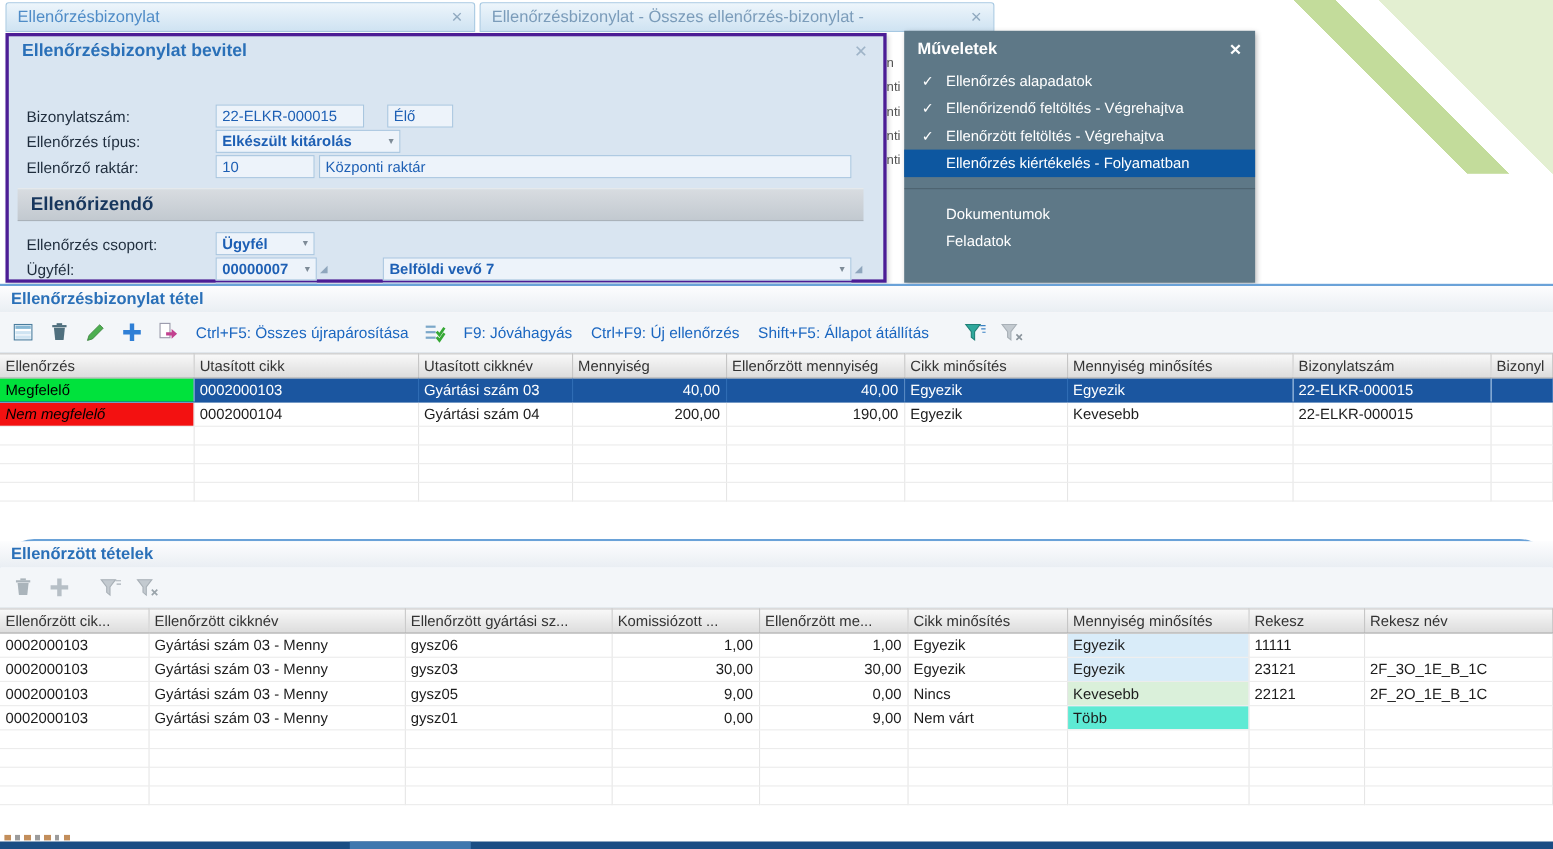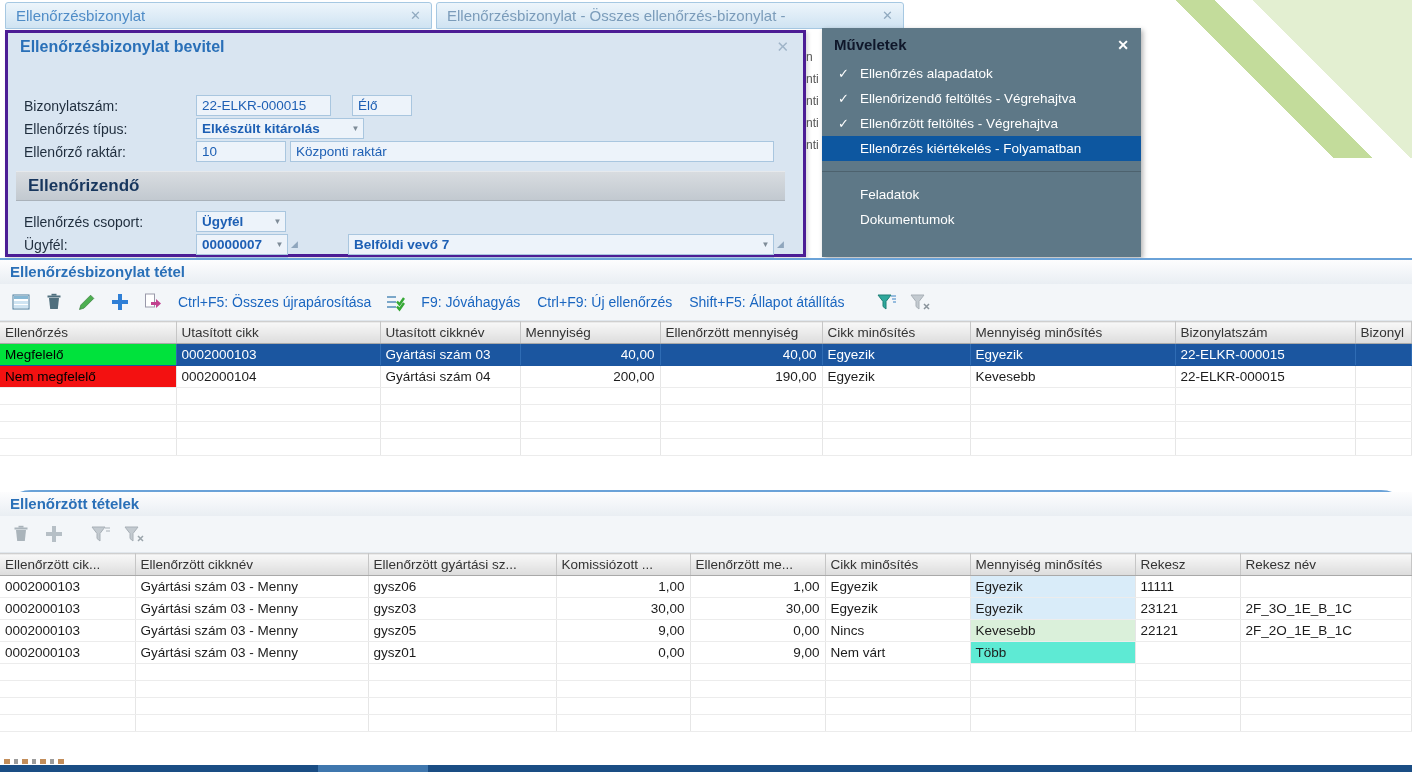--- a/index.html
+++ b/index.html
@@ -37,21 +37,21 @@
   .grip { position:absolute; font-size:9px; color:#8fa6bd; }
   .section-band { position:absolute; left:8px; top:138px; width:769px; height:30px;
     background:linear-gradient(#d8dce0,#c2c9d0); border-top:1px solid #e6e9ec; border-bottom:1px solid #aab2ba;
     display:flex; align-items:center; padding-left:12px; }
   .section-band span { font-size:17px; font-weight:bold; color:#17365d; }
 
   
   .ops { position:absolute; left:822px; top:28px; width:319px; height:229px; background:#5e7887;
     box-shadow:2px 2px 5px rgba(0,0,0,0.3); }
   .ops-head { display:flex; align-items:center; padding:8px 12px 8px; }
-  .ops-title { color:#0f172a; font-weight:bold; font-size:15px; }
+  .ops-title { color:#ffffff; font-weight:bold; font-size:15px; }
   .ops-close { margin-left:auto; color:#fff; font-size:14px; font-weight:bold; cursor:default; }
   .ops-item { position:relative; height:25px; line-height:25px; padding-left:38px; color:#fff; font-size:13.5px; white-space:nowrap; overflow:hidden; }
   .ops-item .check { position:absolute; left:16px; font-size:13px; }
   .ops-item.active { background:#0d57a0; }
   .ops-divider { height:1px; background:rgba(0,0,0,0.18); margin:10px 0 10px 0; }
 
   
   .panel { position:absolute; left:0; width:1412px; background:#fff; border-top:2px solid #6aa2d8; }
   .panel1 { top:258px; height:232px; }
   .panel2 { top:490px; height:275px;border-radius:31px; }
@@ -64,21 +64,21 @@
   
   .grid { border-collapse:collapse; table-layout:fixed; width:1412px; font-size:13.5px; color:#1c1c1c; }
   .grid th { background:linear-gradient(#f8f8f8,#dcdcdc); border-top:1px solid #cfcfcf; border-right:1px solid #c6c6c6;
     border-bottom:1px solid #a9a9a9; padding:3px 5px; height:17px; text-align:left; font-weight:normal; color:#333;
     white-space:nowrap; overflow:hidden; }
   .grid td { border-right:1px solid #e6e6e6; border-bottom:1px solid #ececec; padding:3px 5px; height:17px;
     white-space:nowrap; overflow:hidden; }
   .num { text-align:right; }
   tr.sel td { background:#1b56a0; color:#fff; border-right-color:#2f6cb4; border-bottom-color:#1b56a0; }
   td.cell-green { background:#00e23c !important; color:#000 !important; }
-  td.cell-red { background:#f31111 !important; color:#000 !important; }
+  td.cell-red { background:#f31111 !important; color:#000 !important;font-style:italic; }
   td.bg-blue { background:#d9ecf9; }
   td.bg-green { background:#daf0da; }
   td.bg-orange { background:#5eead4; }
 
   
   .bottom-bar { position:absolute; left:0; top:765px; width:1412px; height:7px; background:#1a4d84; }
   .bottom-bar .thumb { position:absolute; left:318px; top:0; width:110px; height:7px; background:#3f77ae; }
   .status-deco { position:absolute; left:4px; top:759px; width:64px; height:5px; opacity:.85;
     background:repeating-linear-gradient(90deg,#b87a3e 0 6px, rgba(0,0,0,0) 6px 10px, #8a8a8a 10px 14px, rgba(0,0,0,0) 14px 18px); }
 </style>
@@ -174,25 +174,25 @@
       <span class="check">✓</span>
       <span>Ellenőrzött feltöltés - Végrehajtva</span>
     </div>
     <div class="ops-item active">
       <span class="check"></span>
       <span>Ellenőrzés kiértékelés - Folyamatban</span>
     </div>
     <div class="ops-divider"></div>
     <div class="ops-item">
       <span class="check"></span>
-      <span>Feladatok</span>
+      <span>Dokumentumok</span>
     </div>
     <div class="ops-item">
       <span class="check"></span>
-      <span>Dokumentumok</span>
+      <span>Feladatok</span>
     </div>
   </div>
 
   <div class="panel panel1">
     <div class="panel-title">Ellenőrzésbizonylat tétel</div>
     <div class="toolbar">
       <span class="tbtn">
           <svg width="20" height="20">
             <rect x="2" y="3" width="16" height="14" fill="#fff" stroke="#4a7d9e"></rect>
             <rect x="3" y="4" width="14" height="3" fill="#86b7d4"></rect>

